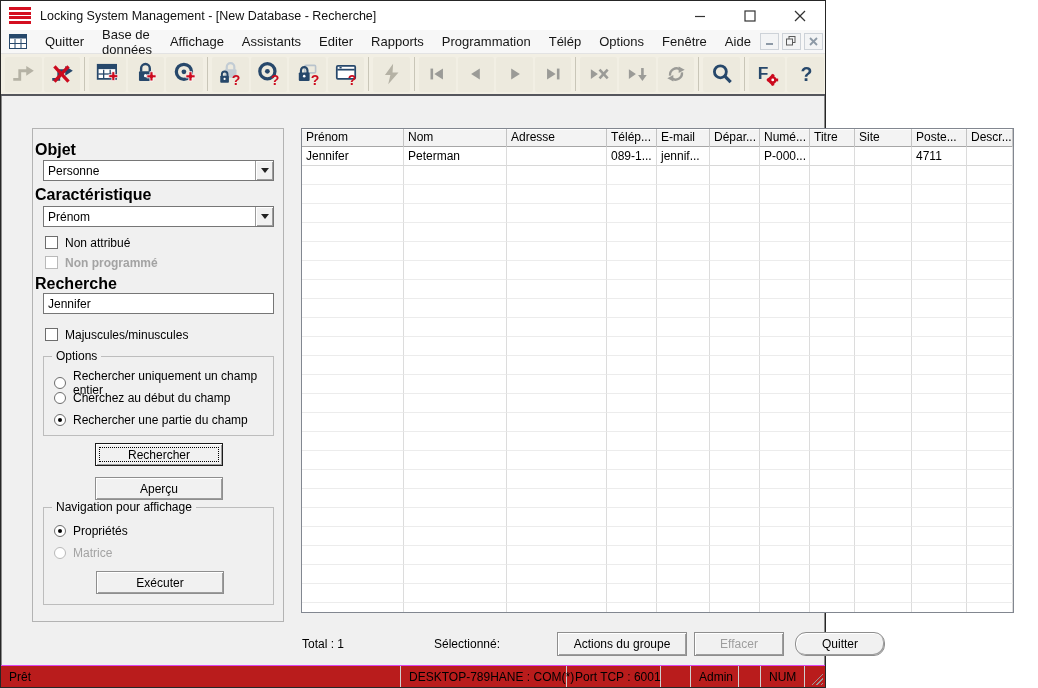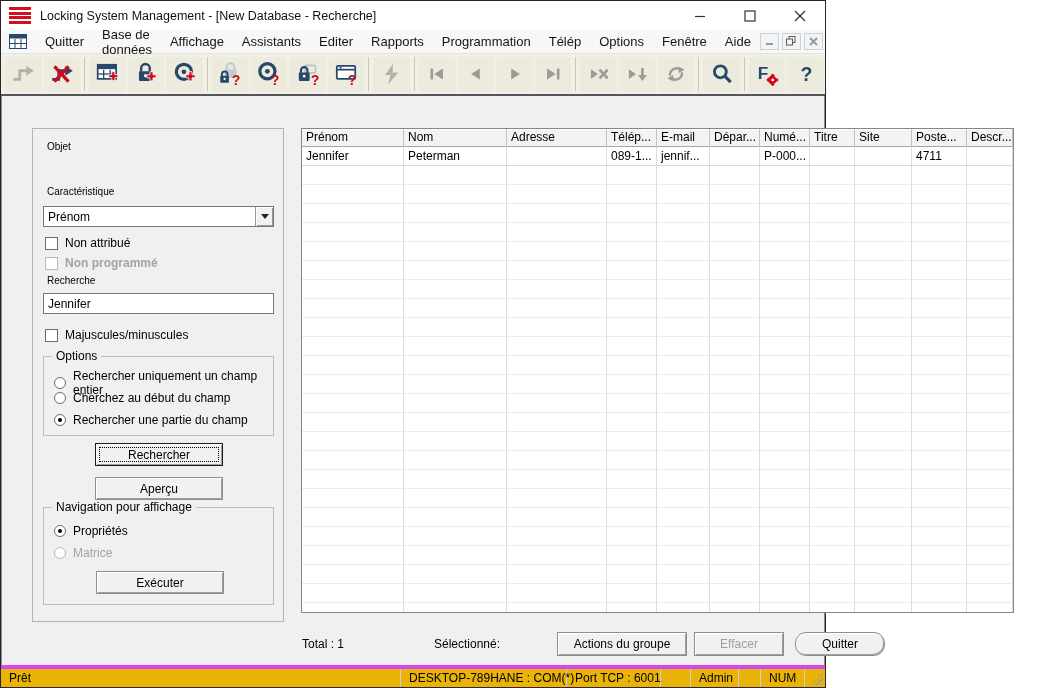--- a/index.html
+++ b/index.html
@@ -28,26 +28,26 @@
   .toolbar { height:42px; background:#f2efe4; display:flex; align-items:center; padding-left:3px; flex:none; border-bottom:2px solid #55565c; }
   .tb-btn { width:37px; height:35px; margin:0 1px; border-radius:2px; background:#edeade; display:flex; align-items:center; justify-content:center; position:relative; }
   .tb-sep { width:1px; height:34px; background:#c9c6b8; margin:0 3px; }
   .tb-btn svg { display:block; }
 
   
   .client { position:relative; flex:1; background:#f0f0f0; border-left:1px solid #8a8a8a; border-right:1px solid #8a8a8a; }
 
   
   .left-panel { position:absolute; left:30px; top:32px; width:252px; height:494px; border:1px solid #b3b3b3; background:#f0f0f0; }
-  .lp-label { position:absolute; left:14px; font-size:10px; }
+  .lp-label { position:absolute; left:2px; font-size:16px;font-weight:bold; }
   .combo { position:absolute; left:10px; width:231px; height:21px; background:#fff; border:1px solid #767676; display:flex; align-items:center; }
   .combo .val { flex:1; padding-left:4px; font-size:12px; }
   .combo .arrow-btn { width:18px; height:100%; background:#f1f1f1; border-left:1px solid #9b9b9b; box-shadow:inset 1px 1px 0 #fff, inset -1px -1px 0 #9d9d9d; display:flex; align-items:center; justify-content:center; }
   .combo .arrow-btn i { width:0; height:0; border-left:4px solid transparent; border-right:4px solid transparent; border-top:5px solid #222; }
-  .check-row { position:absolute; left:12px; display:flex; align-items:center; gap:7px; }
+  .check-row { position:absolute; left:12px; display:flex; align-items:flex-start; gap:7px; }
   .checkbox { width:13px; height:13px; background:#fff; border:1px solid #6d6d6d; flex:none; }
   .check-row.disabled .checkbox { border-color:#b9b9b9; }
   .check-row.disabled .cb-label { color:#a3a3a3;font-weight:bold; }
   .radio-row { display:flex; align-items:center; gap:7px; position:absolute; left:10px; }
   .radio { width:12px; height:12px; border-radius:50%; background:#fff; border:1px solid #6d6d6d; flex:none; position:relative; }
   .radio.sel::after { content:""; position:absolute; left:3px; top:3px; width:4px; height:4px; border-radius:50%; background:#000; }
   .radio-row.disabled .radio { border-color:#b9b9b9; }
   .radio-row.disabled .rad-label { color:#a3a3a3; }
   .text-input { position:absolute; left:10px; width:231px; height:21px; background:#fff; border:1px solid #767676; font-family:inherit; font-size:12px; padding:0 4px; }
   .groupbox { position:absolute; left:10px; width:231px; border:1px solid #bdbdbd; }
@@ -74,21 +74,21 @@
   .thead > div { border-right:1px solid #c3c3c3; box-shadow:inset 0 1px 0 #ffffff, inset 0 -1px 0 #a6a6a6; padding:1px 0 0 4px; font-size:12px; white-space:nowrap; overflow:hidden; }
   .trow { height:19px; }
   .trow > div { border-right:1px solid #dcdcdc; border-bottom:1px solid #ececec; padding:2px 0 0 4px; font-size:12px; white-space:nowrap; overflow:hidden; }
   .trow-data > div { border-bottom:1px solid #d8d8d8; }
 
   
   .footer-label { position:absolute; font-size:12px; }
   .footer-btn { position:absolute; height:24px; }
 
   
-  .statusbar { height:22px; background:#eab308; border-top:4px solid #d946ef; display:flex; align-items:stretch; flex:none; font-size:12px; }
+  .statusbar { height:22px; background:#b91c1c; border-top:1px solid #d946ef; display:flex; align-items:stretch; flex:none; font-size:12px; }
   .sb-seg { display:flex; align-items:center; padding:0 8px; border-right:1px solid #cfcfcf; white-space:nowrap; }
   .sb-first { flex:1; }
   .sb-grip { width:20px; position:relative; border-right:none; }
   .sb-grip::after { content:""; position:absolute; right:2px; bottom:2px; width:12px; height:12px;
      background:linear-gradient(135deg, transparent 50%, #9a9a9a 50%, #9a9a9a 56%, transparent 56%, transparent 70%, #9a9a9a 70%, #9a9a9a 76%, transparent 76%, transparent 88%, #9a9a9a 88%, #9a9a9a 94%, transparent 94%); }
 </style>
 </head>
 <body>
 
 <div class="window">
@@ -362,20 +362,26 @@
             <text x="7" y="18" font-size="18" font-weight="bold" fill="#27486b">?</text>
           </svg>
         </span>
     </div>
   </div>
 
   <div class="client">
 
     <div class="left-panel">
       <div class="lp-label" style="top:12px;">Objet</div>
+      <div class="combo" style="top:31px;">
+        <span class="val">Personne</span>
+        <span class="arrow-btn">
+            <i></i>
+          </span>
+      </div>
       <div class="lp-label" style="top:57px;">Caractéristique</div>
       <div class="combo" style="top:77px;">
         <span class="val">Prénom</span>
         <span class="arrow-btn">
             <i></i>
           </span>
       </div>
       <div class="check-row" style="top:107px;">
         <span class="checkbox"></span>
         <span class="cb-label">Non attribué</span>

